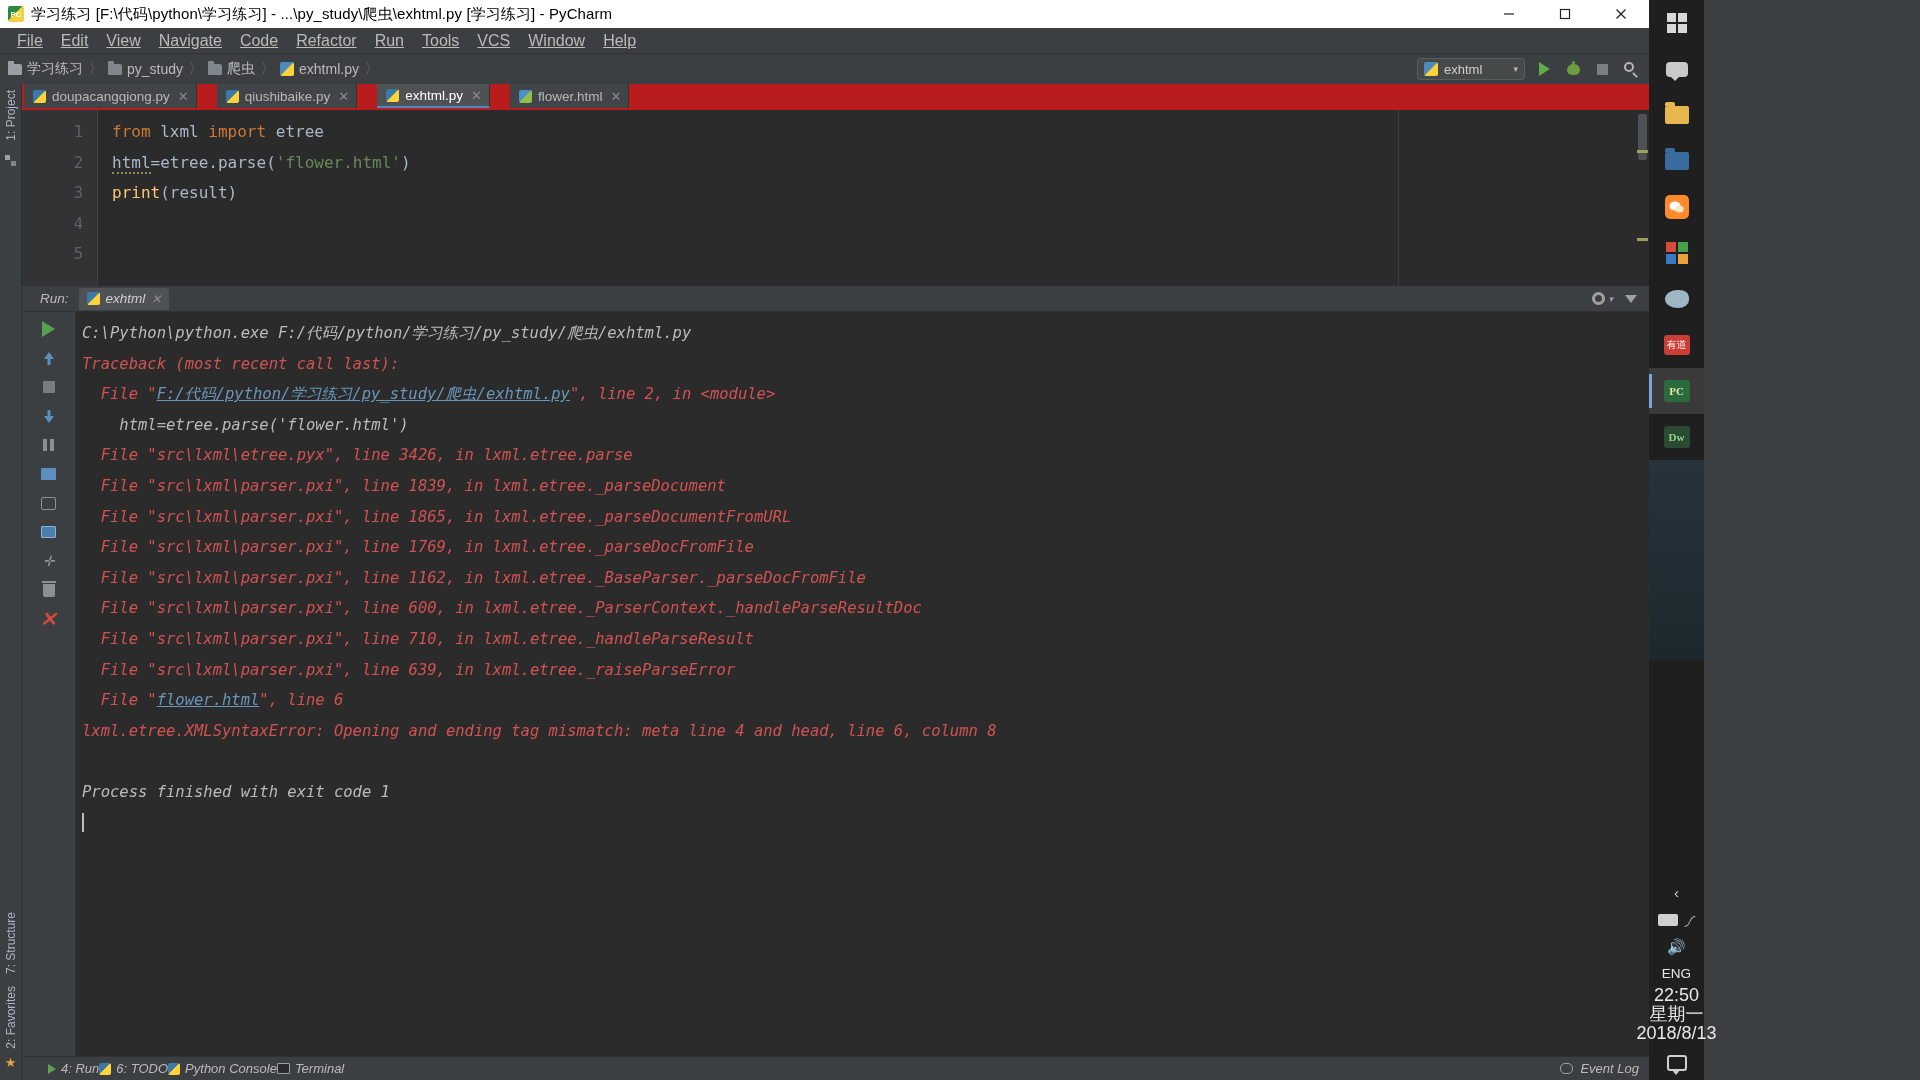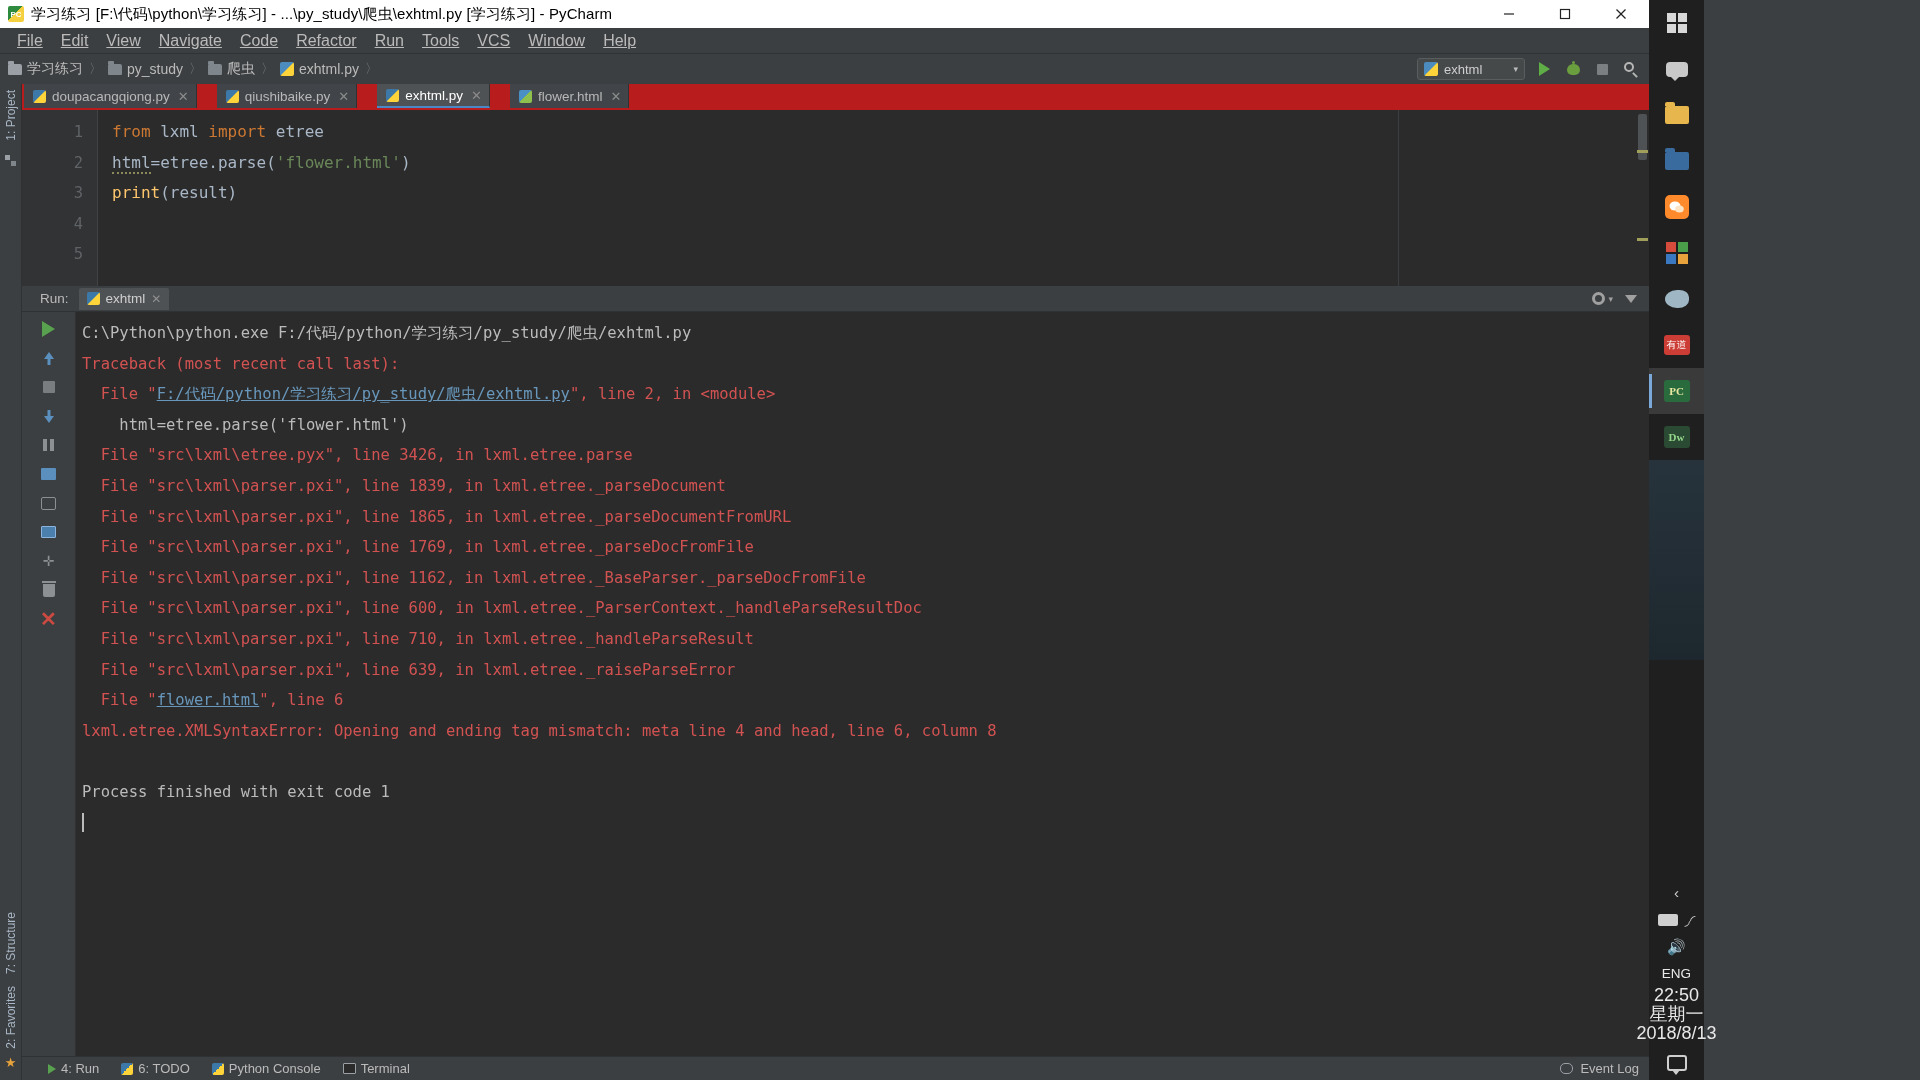--- a/index.html
+++ b/index.html
@@ -136,21 +136,21 @@
   .plain { color: #a9b7c6; }
   .squig { border-bottom: 2px dotted #8a8a5a; }
   .editor-rightline { position:absolute; top:0; bottom:0; left:1376px; width:1px; background:#3b3e40; }
   .editor-scroll {
     position: absolute; right: 0; top: 0; width: 13px; bottom: 0; background: #2b2b2b;
   }
   .editor-scroll .thumb { position:absolute; top:4px; right:2px; width:9px; height:46px; background:#4e5254; border-radius:2px;}
   .editor-marker { position:absolute; right:1px; width:11px; height:3px; background:#a0a05a;}
 
   
-  .runwin { flex: 1 1 auto; display: flex; flex-direction: column; min-height: 0; background: #3c3f41; }
+  .runwin { flex: 1 1 auto; display: flex; flex-direction: column; min-height: 0; background: #3c3f41; font-style: italic; }
   .run-header {
     height: 26px; flex: 0 0 26px; display: flex; align-items: center;
     background: #3c3f41; border-bottom: 1px solid #2f3133; padding-left: 18px; gap: 10px;
   }
   .run-label { font-size: 13.5px; color: #bbbbbb; }
   .run-tab {
     display: flex; align-items: center; gap: 6px; font-size: 13.5px; color: #cfcfcf;
     background: #4e5254; height: 22px; padding: 0 8px; border-radius: 2px 2px 0 0;
   }
   .run-tab .x { color:#909090; font-size:12px; }
@@ -187,21 +187,21 @@
   .c-white { color: #bbbbbb; }
   .c-red { color: #d25252; }
   .c-link { color: #6897bb; text-decoration: underline; }
   .caret-bar {
     display:inline-block; width:2px; height:19px; background:#bbbbbb; vertical-align:-4px;
   }
 
   
   .bottombar {
     height: 24px; flex: 0 0 24px; background: #3c3f41; display: flex; align-items: center;
-    border-top: 1px solid #2f3133; padding-left: 26px; gap: 22px;
+    border-top: 1px solid #2f3133; padding-left: 26px; 
   }
   .bb-item { display:flex; align-items:center; gap:5px; font-size:13px; color:#bbbbbb; white-space:nowrap;}
   .tri-sm { width:0;height:0;border-left:8px solid #58a14e;border-top:5px solid transparent;border-bottom:5px solid transparent;}
   .todo-ico { width:12px;height:12px;border-radius:2px;background:linear-gradient(135deg,#3c78a8 50%,#ffd43b 50%);}
   .term-ico { width:13px;height:11px;border:1px solid #9aa0a6;border-radius:1px; background:#2b2b2b;}
   .bb-right { margin-left:auto; display:flex; align-items:center; gap:7px; padding-right:10px; font-size:13px; color:#bbbbbb;}
   .evt-ico { width:13px;height:11px;border:1px solid #9aa0a6;border-radius:5px;}
 
   
   .statusbar {

